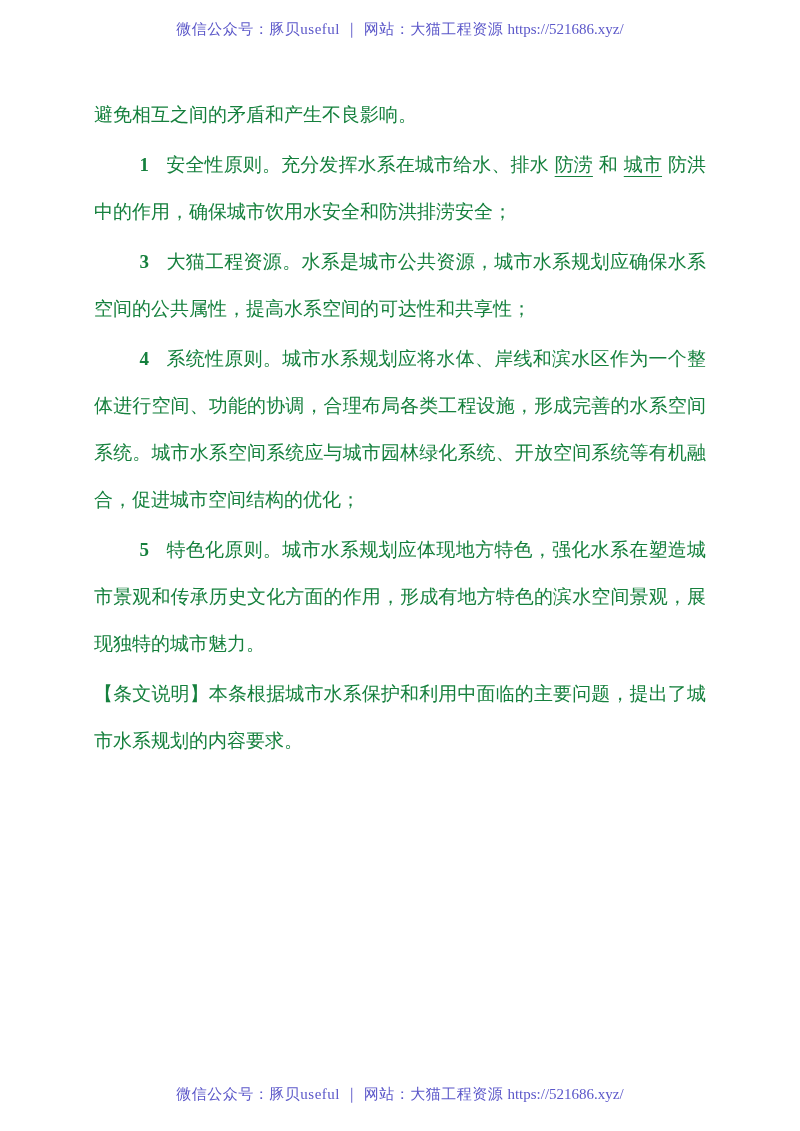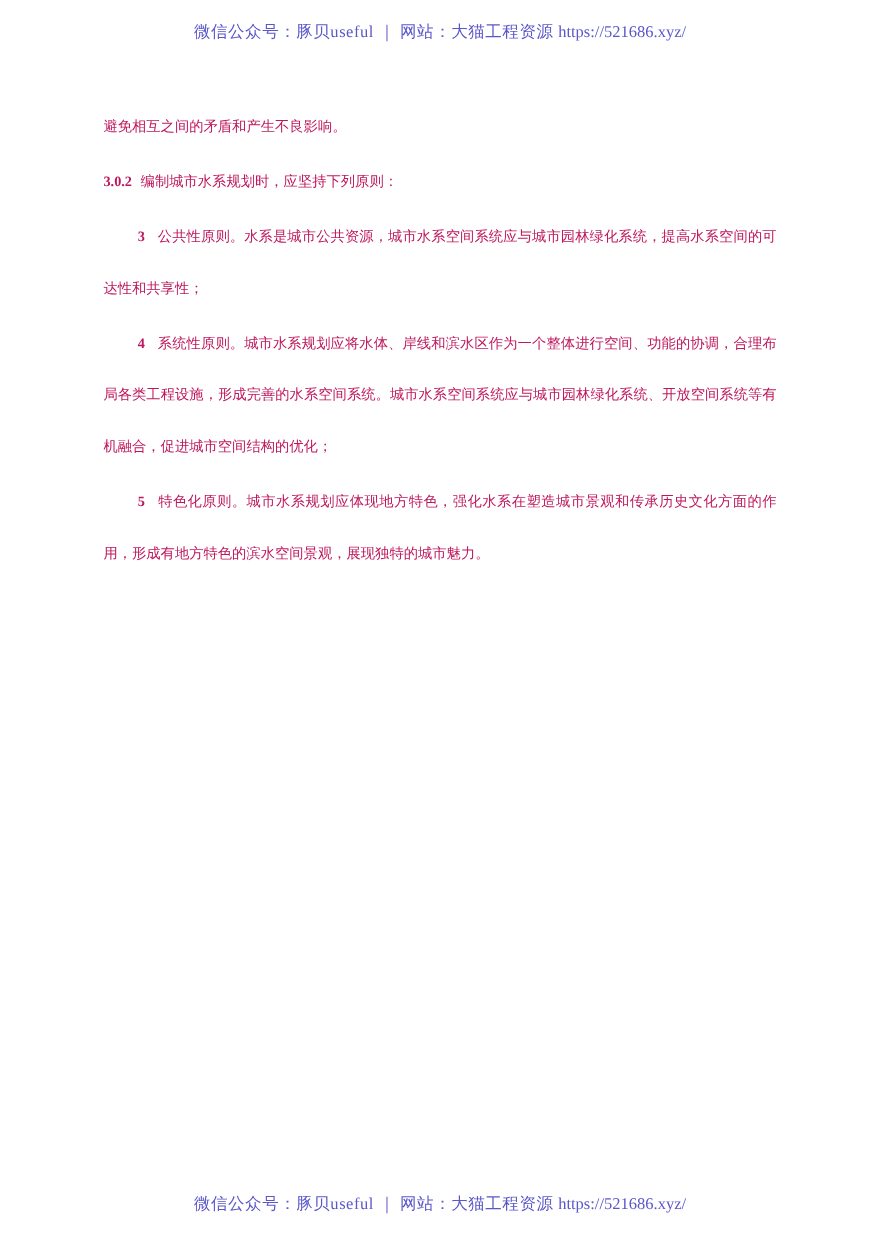--- a/index.html
+++ b/index.html
@@ -33,23 +33,23 @@
     font-family: "Liberation Serif", serif;
     letter-spacing: 0;
     cursor: pointer;
   }
 
   .content {
     position: absolute;
     top: 88px;
     left: 94px;
     right: 94px;
-    font-size: 13px;
+    font-size: 19px;
     line-height: 47px;
-    color: #be185d;
+    color: #15803d;
     text-align: justify;
   }
 
   .para { margin: 3px 0; }
   .indent { text-indent: 2.4em; }
 
   .clause-num { font-weight: bold; margin-right: 0.6em; }
   .num { font-weight: bold; margin-right: 0.9em; }
 
   .u {
@@ -62,29 +62,30 @@
 <body>
 
 <div class="page">
 
   <div class="page-header"><span>微信公众号：豚贝useful ｜ 网站：大猫工程资源 </span><a class="wm-url">https://521686.xyz/</a></div>
 
   <div class="content">
 
     <p class="para"><span>避免相互之间的矛盾和产生不良影响。</span></p>
 
-    <p class="para"><b class="clause-num">3.0.2</b><span>编制城市水系规划时，应坚持下列原则：</span></p>
+
+    <p class="para indent"><b class="num">1</b><span>安全性原则。充分发挥水系在城市给水、排水 </span><span class="u">防涝</span><span> 和 </span><span class="u">城市</span><span> 防洪中的作用，确保城市饮用水安全和防洪排涝安全；</span></p>
 
 
-
-    <p class="para indent"><b class="num">3</b><span>公共性原则。水系是城市公共资源，城市水系空间系统应与城市园林绿化系统，提高水系空间的可达性和共享性；</span></p>
+    <p class="para indent"><b class="num">3</b><span>大猫工程资源。水系是城市公共资源，城市水系规划应确保水系空间的公共属性，提高水系空间的可达性和共享性；</span></p>
 
     <p class="para indent"><b class="num">4</b><span>系统性原则。城市水系规划应将水体、岸线和滨水区作为一个整体进行空间、功能的协调，合理布局各类工程设施，形成完善的水系空间系统。城市水系空间系统应与城市园林绿化系统、开放空间系统等有机融合，促进城市空间结构的优化；</span></p>
 
     <p class="para indent"><b class="num">5</b><span>特色化原则。城市水系规划应体现地方特色，强化水系在塑造城市景观和传承历史文化方面的作用，形成有地方特色的滨水空间景观，展现独特的城市魅力。</span></p>
 
+    <p class="para"><span>【条文说明】本条根据城市水系保护和利用中面临的主要问题，提出了城市水系规划的内容要求。</span></p>
 
 
   </div>
 
   <div class="page-footer"><span>微信公众号：豚贝useful ｜ 网站：大猫工程资源 </span><a class="wm-url">https://521686.xyz/</a></div>
 
 </div>
 
 </body></html>

